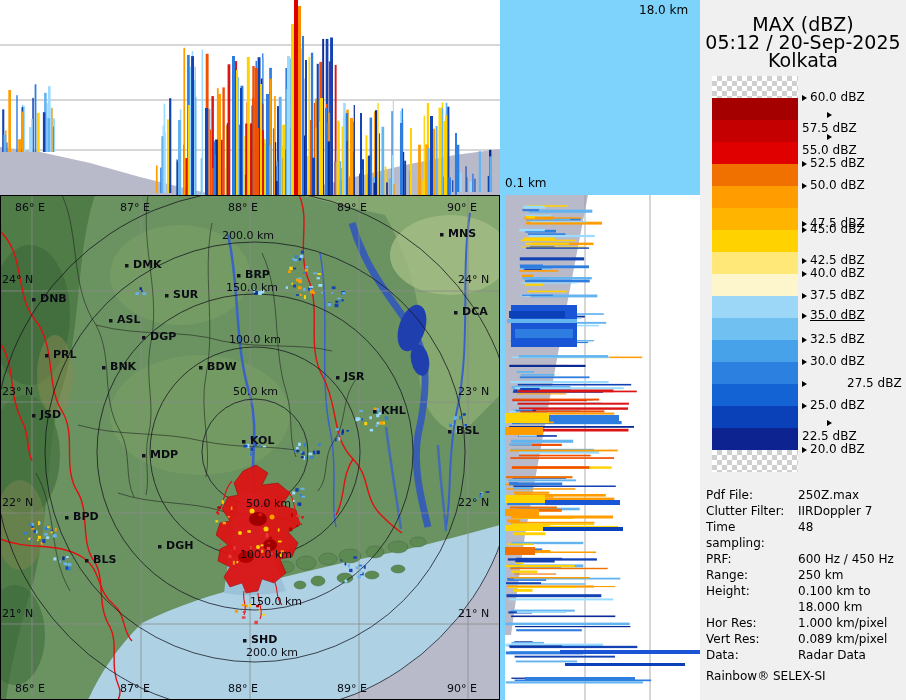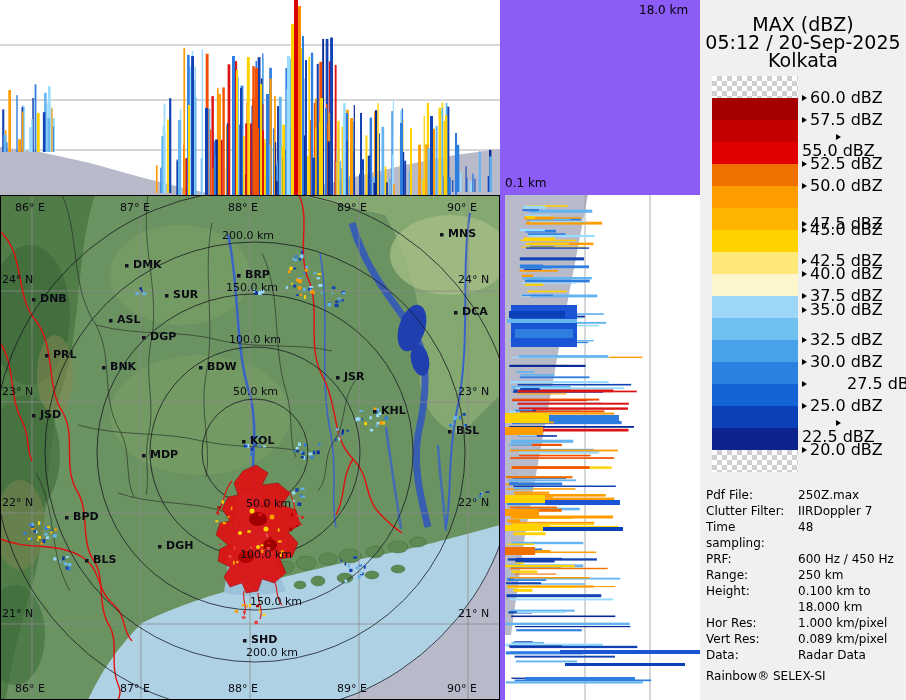--- a/index.html
+++ b/index.html
@@ -1,37 +1,37 @@
 <!DOCTYPE html>
 <html><head>
 <meta charset="utf-8">
 <style>
   html,body{margin:0;padding:0;background:#fff;}
-  #app{position:relative;width:906px;height:700px;background:#8b5cf6;overflow:hidden;
+  #app{position:relative;width:906px;height:700px;background:#7dd3fc;overflow:hidden;
        font-family:"DejaVu Sans",sans-serif;color:#000;}
   svg text{font-family:"DejaVu Sans",sans-serif;}
   
   #top-xsec{position:absolute;left:0;top:0;width:500px;height:195px;background:#fff;}
   #map-panel{position:absolute;left:0;top:195px;width:500px;height:505px;}
   #right-xsec{position:absolute;left:505px;top:195px;width:195px;height:505px;background:#fff;}
   #legend-panel{position:absolute;left:700px;top:0;width:206px;height:700px;background:#f0f0f0;}
   .float-label{position:absolute;font-size:12px;color:#000;white-space:nowrap;}
   #label-18km{left:639px;top:3px;}
   #label-01km{left:505px;top:176px;}
   
   .panel-header{padding-top:15px;text-align:center;font-size:19px;line-height:18px;}
   
   #colorbar{position:absolute;left:12px;top:76px;width:86px;}
   .cell{width:86px;height:22px;}
   .checker{background-color:#fff;
     background-image:linear-gradient(45deg,#cfcfcf 25%,transparent 25%,transparent 75%,#cfcfcf 75%),
                      linear-gradient(45deg,#cfcfcf 25%,transparent 25%,transparent 75%,#cfcfcf 75%);
     background-size:10px 10px;background-position:0 0,5px 5px;}
   #legend-labels{position:absolute;left:102px;top:76px;width:102px;height:410px;}
-  .legend-label{position:absolute;left:0;font-size:16px;line-height:15px;white-space:nowrap;
+  .legend-label{position:absolute;left:0;font-size:12px;line-height:15px;white-space:nowrap;
                 display:flex;align-items:center;gap:3px;}
   .tick{display:inline-block;width:0;height:0;border-top:3px solid transparent;
         border-bottom:3px solid transparent;border-left:5px solid #000;}
   
   #metadata{position:absolute;left:6px;top:487px;width:198px;font-size:12px;}
   .meta-row{display:flex;line-height:16px;}
   .meta-key{width:92px;flex:none;}
   .meta-value{width:104px;}
   .meta-footer{margin-top:5px;line-height:16px;}
 </style>
@@ -966,21 +966,21 @@
         <div class="cell" style="background: rgb(20, 99, 212);"></div>
         <div class="cell" style="background: rgb(10, 65, 184);"></div>
         <div class="cell" style="background: rgb(12, 35, 144);"></div>
         <div class="cell checker"></div>
       </div>
     <div id="legend-labels">
         <div class="legend-label" style="top: 14px;">
           <span class="tick"></span>
           <span>60.0 dBZ</span>
         </div>
-        <div class="legend-label" style="top: 36px;">
+        <div class="legend-label" style="top: 36px; flex-direction: column;">
           <span class="tick"></span>
           <span>57.5 dBZ</span>
         </div>
         <div class="legend-label" style="top: 58px; flex-direction: column;">
           <span class="tick"></span>
           <span>55.0 dBZ</span>
         </div>
         <div class="legend-label" style="top: 80px;">
           <span class="tick"></span>
           <span>52.5 dBZ</span>
@@ -1002,21 +1002,21 @@
           <span>42.5 dBZ</span>
         </div>
         <div class="legend-label" style="top: 190px;">
           <span class="tick"></span>
           <span>40.0 dBZ</span>
         </div>
         <div class="legend-label" style="top: 212px;">
           <span class="tick"></span>
           <span>37.5 dBZ</span>
         </div>
-        <div class="legend-label" style="top: 226px;">
+        <div class="legend-label" style="top: 232px; text-decoration: underline;">
           <span class="tick"></span>
           <span>35.0 dBZ</span>
         </div>
         <div class="legend-label" style="top: 256px;">
           <span class="tick"></span>
           <span>32.5 dBZ</span>
         </div>
         <div class="legend-label" style="top: 278px;">
           <span class="tick"></span>
           <span>30.0 dBZ</span>

